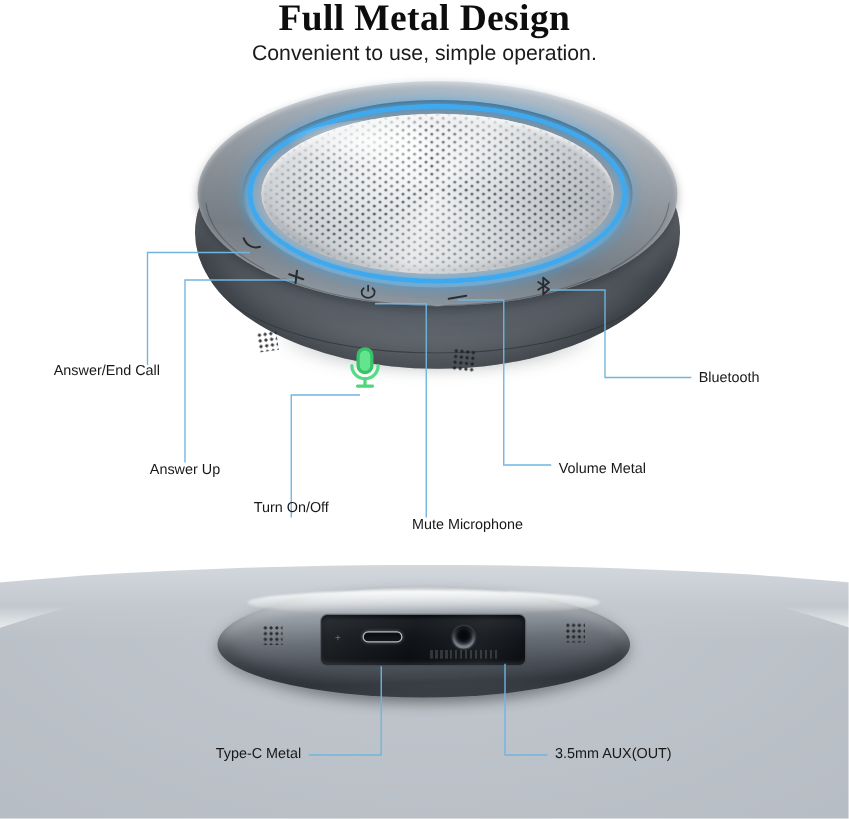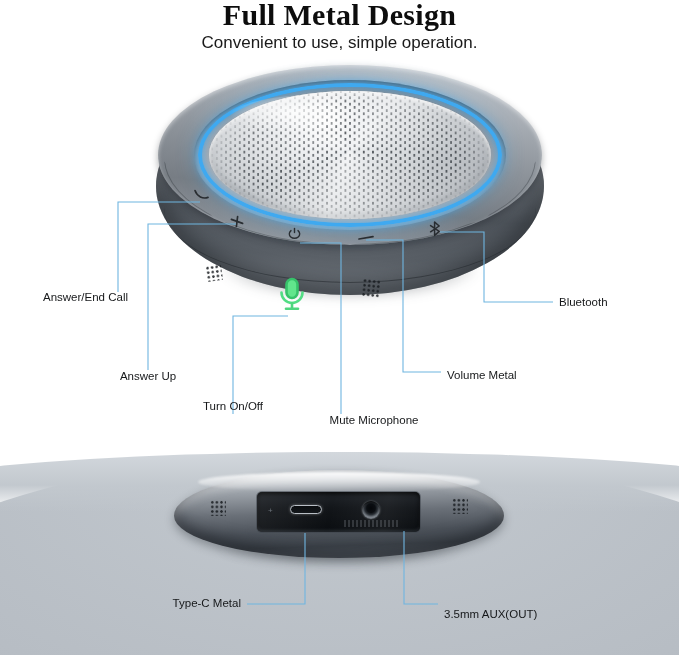--- a/index.html
+++ b/index.html
@@ -344,15 +344,15 @@
   <div class="lbl c" style="left:233px;top:407px;">Turn On/Off</div>
 
   <div class="lbl c" style="left:345px;top:421px;margin-left:29px;">Mute Microphone</div>
 
   <div class="lbl r" style="left:447px;top:376px;">Volume Metal</div>
 
   <div class="lbl r" style="left:559px;top:303px;">Bluetooth</div>
 
   <div class="lbl l" style="left:241px;top:604px;">Type-C Metal</div>
 
-  <div class="lbl r" style="left:444px;top:604px;margin-top:11px;">3.5mm AUX(OUT)</div>
+  <div class="lbl r" style="left:444px;top:604px;">3.5mm AUX(OUT)</div>
 
 </div>
 
 </body></html>

